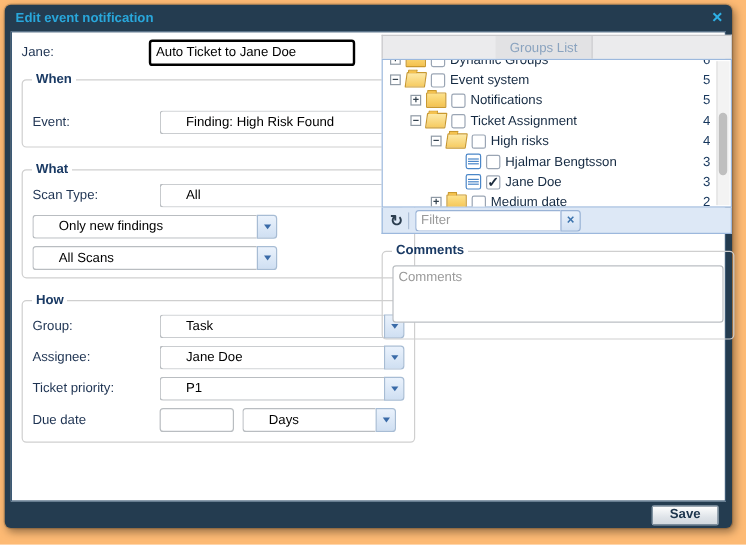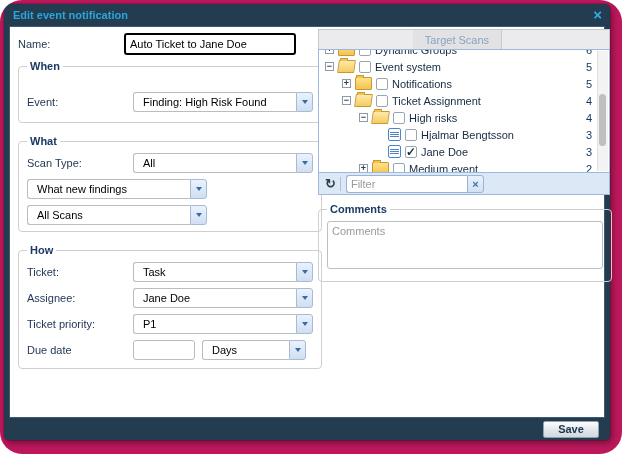--- a/index.html
+++ b/index.html
@@ -1,16 +1,16 @@
 <!DOCTYPE html>
 <html><head>
 <meta charset="utf-8">
 <style>
   html,body{margin:0;padding:0;background:#fff;font-family:"Liberation Sans",sans-serif;}
-  .stage{position:relative;width:622px;height:454px;background:#be185d;overflow:hidden;border-radius:22px;}
+  .stage{position:relative;width:622px;height:454px;background:#fdba74;overflow:hidden;}
 
   .dialog{position:absolute;left:4px;top:4px;width:606px;height:436px;background:#243c50;
     border-radius:5px;box-shadow:2px 3px 7px rgba(0,0,0,.4), 0 0 0 1px rgba(0,0,0,.15);}
   .titlebar{height:22px;display:flex;align-items:center;justify-content:space-between;padding:0 8px 0 9px;}
   .title{color:#29a7db;font-size:11px;font-weight:bold;}
   .close-x{color:#2fb0e5;font-size:15px;font-weight:bold;line-height:14px;cursor:pointer;}
   .dlg-body{position:absolute;left:5px;top:22px;right:5px;bottom:22px;background:#ffffff;
     border:1px solid #3d5a75;display:flex;}
   .footer{position:absolute;left:0;bottom:0;width:100%;height:22px;display:flex;align-items:center;justify-content:flex-end;}
   .save-btn{margin-right:11px;width:56px;height:17px;font-size:11px;font-weight:bold;color:#1c344c;
@@ -20,21 +20,21 @@
   
   .left-col{width:300px;padding:7px 0 0 8px;box-sizing:border-box;}
   .form-row{display:flex;align-items:center;height:20px;margin-bottom:6px;}
   .lbl{width:106px;font-size:11px;color:#1e3352;flex:0 0 auto;}
   .txt-input{width:162px;height:18px;border:2px solid #000000;border-radius:3px;font-size:11px;
     font-family:"Liberation Sans",sans-serif;padding:0 4px;color:#000;}
   fieldset{border:1px solid #cfcfcf;border-radius:4px;margin:0 6px 12px 0;padding:4px 8px 6px 8px;}
   legend{font-size:11px;font-weight:bold;color:#1a3a64;padding:0 3px;}
   .combo{display:flex;align-items:center;height:20px;}
   .combo-text{width:144px;height:18px;border:1px solid #b9bdc1;border-right:0;border-radius:3px 0 0 3px;
-    background:#fff;font-size:11px;display:flex;align-items:center;padding:0 9px;color:#000;white-space:nowrap;overflow:hidden;}
+    background:#fff;font-size:11px;display:flex;align-items:center;padding:0 21px;color:#000;white-space:nowrap;overflow:hidden;}
   .combo-trigger{width:17px;height:20px;box-sizing:border-box;border:1px solid #a7bcd4;border-radius:0 3px 3px 0;
     background:linear-gradient(#eaf2fc,#cfdff2);display:flex;align-items:center;justify-content:center;cursor:pointer;}
   .tri{width:0;height:0;border-left:3.5px solid transparent;border-right:3.5px solid transparent;border-top:4px solid #3a6ba8;}
   .due-input{width:52px;height:18px;border:1px solid #b9bdc1;border-radius:3px;font-size:11px;
     font-family:"Liberation Sans",sans-serif;padding:0 4px;margin-right:7px;}
   .combo.small .combo-text{width:68px;}
 
   
   .right-col{width:292px;margin-left:8px;padding-top:2px;box-sizing:border-box;}
   .tabstrip{display:flex;height:20px;background:#ebebed;border:1px solid #c9c9cb;border-bottom:0;box-sizing:border-box;}
@@ -87,21 +87,21 @@
     <div class="titlebar">
       <span class="title">Edit event notification</span>
       <span class="close-x">×</span>
     </div>
 
     <div class="dlg-body">
 
       <div class="left-col">
 
         <div class="form-row">
-          <span class="lbl">Name:</span>
+          <span class="lbl">Jane:</span>
           <input class="txt-input" style="width: 160px;" value="Auto Ticket to Jane Doe">
         </div>
 
         <fieldset>
           <legend>When</legend>
           <div class="form-row" style="margin:16px 0 4px 0">
             <span class="lbl">Event:</span>
             <div class="combo">
               <span class="combo-text">Finding: High Risk Found</span>
               <span class="combo-trigger">
@@ -117,40 +117,40 @@
             <span class="lbl">Scan Type:</span>
             <div class="combo">
               <span class="combo-text">All</span>
               <span class="combo-trigger">
                   <span class="tri"></span>
                 </span>
             </div>
           </div>
           <div class="form-row">
             <div class="combo">
-              <span class="combo-text">What new findings</span>
+              <span class="combo-text">Only new findings</span>
               <span class="combo-trigger">
                   <span class="tri"></span>
                 </span>
             </div>
           </div>
           <div class="form-row" style="margin-bottom:0">
             <div class="combo">
               <span class="combo-text">All Scans</span>
               <span class="combo-trigger">
                   <span class="tri"></span>
                 </span>
             </div>
           </div>
         </fieldset>
 
         <fieldset>
           <legend>How</legend>
           <div class="form-row" style="margin-top:2px">
-            <span class="lbl">Ticket:</span>
+            <span class="lbl">Group:</span>
             <div class="combo">
               <span class="combo-text">Task</span>
               <span class="combo-trigger">
                   <span class="tri"></span>
                 </span>
             </div>
           </div>
           <div class="form-row">
             <span class="lbl">Assignee:</span>
             <div class="combo">
@@ -179,21 +179,21 @@
                 </span>
             </div>
           </div>
         </fieldset>
       </div>
 
       <div class="right-col">
 
         <div class="tabstrip">
           <div class="tab active">Target Group</div>
-          <div class="tab inactive">Target Scans</div>
+          <div class="tab inactive">Groups List</div>
           <div class="filler"></div>
         </div>
 
         <div class="tree-panel">
           <div class="tree-rows">
               <div class="tree-row" style="padding-left: 6px;">
                 <span class="expander">+</span>
                 <span class="folder "></span>
                 <span class="cb"></span>
                 <span class="tree-label">Dynamic Groups</span>
@@ -244,21 +244,21 @@
                   <i></i>
                 </span>
                 <span class="cb">✓</span>
                 <span class="tree-label">Jane Doe</span>
                 <span class="tree-count">3</span>
               </div>
               <div class="tree-row" style="padding-left: 40px;">
                 <span class="expander">+</span>
                 <span class="folder "></span>
                 <span class="cb"></span>
-                <span class="tree-label">Medium event</span>
+                <span class="tree-label">Medium date</span>
                 <span class="tree-count">2</span>
               </div>
             </div>
           <div class="v-scroll">
             <div class="v-thumb"></div>
           </div>
         </div>
 
         <div class="filterbar">
           <span class="refresh">↻</span>

